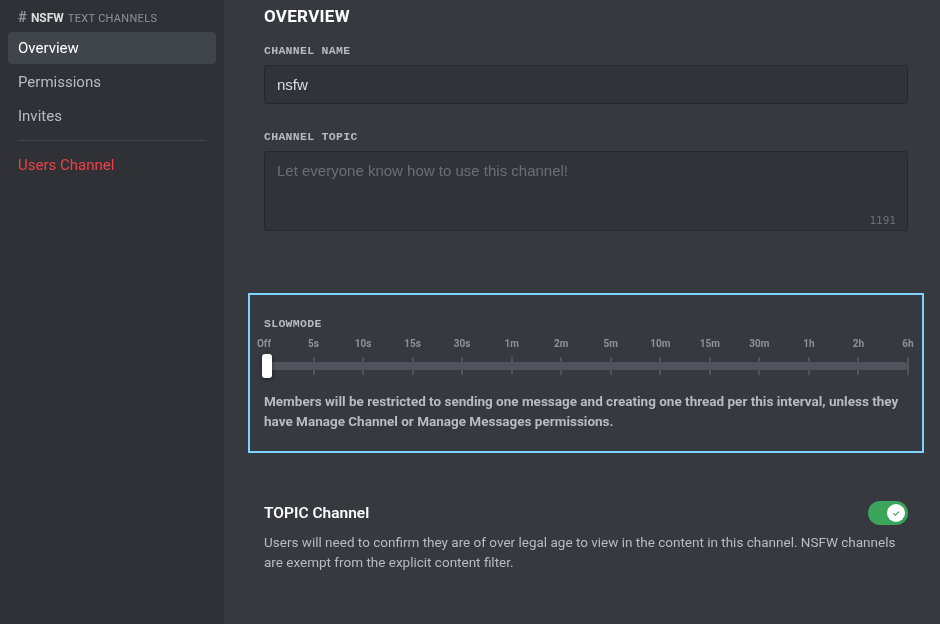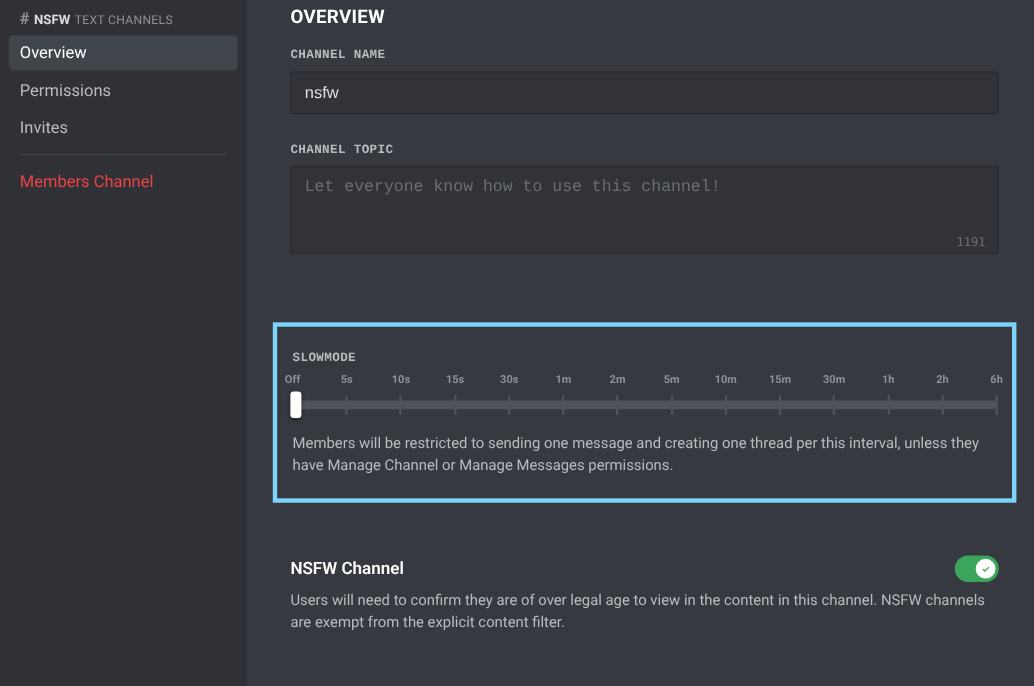--- a/index.html
+++ b/index.html
@@ -106,38 +106,38 @@
       width: 100%;
       background: #313339;
       border: 1px solid #26282c;
       border-radius: 3px;
       padding: 10px 12px;
       color: #dcddde;
       font-size: 15px;
       outline: none;
       resize: none;
       height: 80px;
-      font-family: Liberation Mono, monospace;
+      font-family: Liberation Sans, sans-serif;
     }
     .textarea-input::placeholder {
       color: #6a6f77;
     }
     .char-counter {
       position: absolute;
       bottom: 8px;
       right: 12px;
       color: #6a6f77;
       font-size: 11px;
       font-family: monospace;
     }
     .section-gap {
       height: 26px;
     }
     .highlight-box {
-      border: 4px solid #7dd3fc;
+      border: 2px solid #7dd3fc;
       padding: 22px 14px 20px;
       margin: 0 -16px;
     }
     .slider-wrapper {
       position: relative;
       padding-top: 20px;
       margin-top: 6px;
     }
     .slider-labels {
       display: flex;
@@ -181,20 +181,21 @@
       left: 0;
       transform: translateX(-50%);
       box-shadow: 0 2px 4px rgba(0,0,0,0.4);
       cursor: grab;
     }
     .description-text {
       color: #b9bbbe;
       font-size: 13.5px;
       line-height: 1.45;
       margin-top: 22px;
+      font-weight: bold;
     }
     .toggle-row {
       display: flex;
       justify-content: space-between;
       align-items: center;
     }
     .toggle-title {
       color: #ffffff;
       font-size: 15.5px;
       font-weight: 600;
@@ -238,21 +239,21 @@
 <div class="sidebar">
   <div class="sidebar-header">
     <span class="hash-icon">#</span>
     <span class="channel-name-sidebar">NSFW</span>
     <span class="sidebar-subheader">TEXT CHANNELS</span>
   </div>
   <div class="sidebar-item active">Overview</div>
   <div class="sidebar-item">Permissions</div>
   <div class="sidebar-item">Invites</div>
   <div class="sidebar-separator"></div>
-  <div class="sidebar-item danger">Members Channel</div>
+  <div class="sidebar-item danger">Users Channel</div>
 </div>
 
 <div class="content">
   <h2 class="page-title">OVERVIEW</h2>
 
   <div class="field-label">CHANNEL NAME</div>
   <input class="text-input" type="text" value="nsfw" style="">
 
   <div class="section-gap"></div>
 
@@ -302,21 +303,21 @@
           </div>
         <div class="slider-handle" style="left:0.5%;"></div>
       </div>
     </div>
     <div class="description-text">Members will be restricted to sending one message and creating one thread per this interval, unless they have Manage Channel or Manage Messages permissions.</div>
   </div>
 
   <div style="height:48px;"></div>
 
   <div class="toggle-row">
-    <span class="toggle-title">NSFW Channel</span>
+    <span class="toggle-title">TOPIC Channel</span>
     <div class="toggle">
       <div class="toggle-knob">
         <svg class="toggle-check" viewBox="0 0 20 20">
           <path d="M7.89 14.65l-4.2-4.2 1.41-1.41 2.79 2.79 6.01-6.01 1.41 1.41z"></path>
         </svg>
       </div>
     </div>
   </div>
   <div class="nsfw-desc">Users will need to confirm they are of over legal age to view in the content in this channel. NSFW channels are exempt from the explicit content filter.</div>
 </div>

